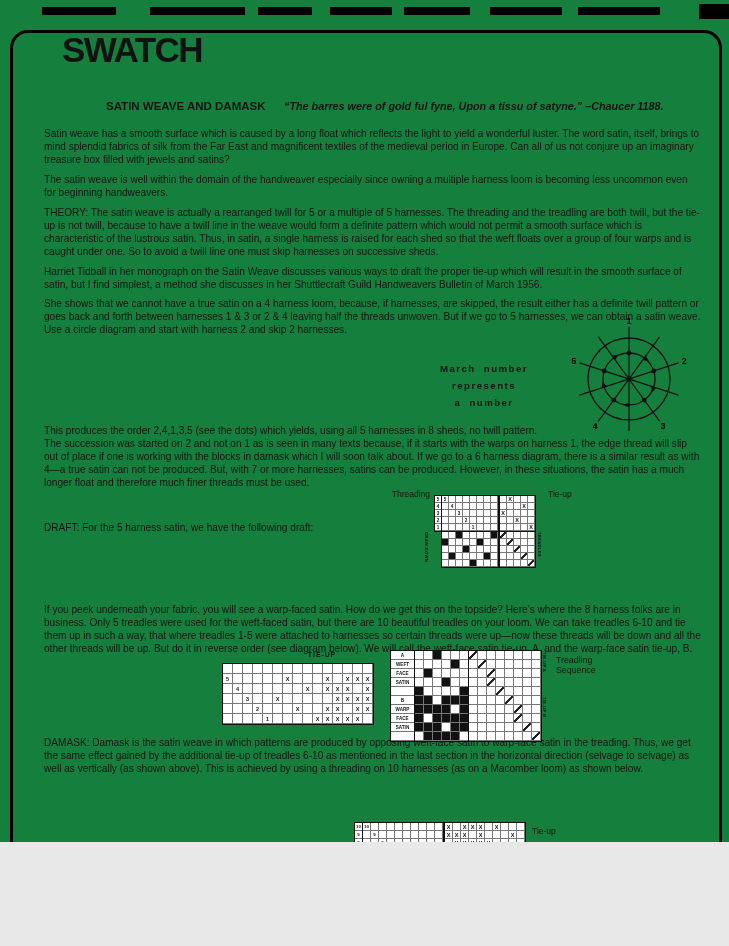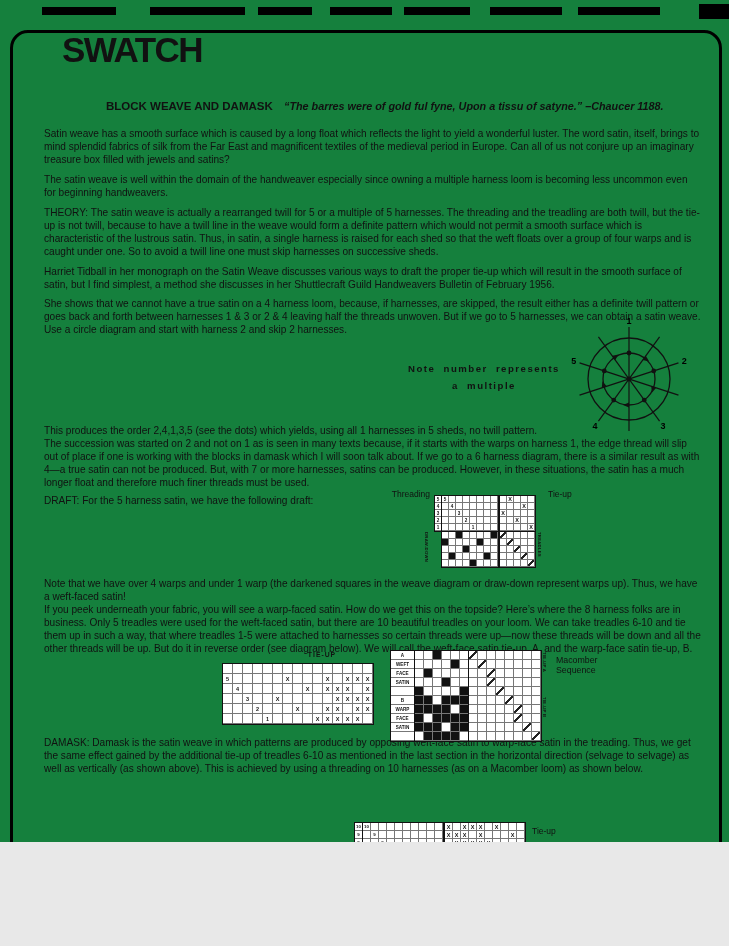--- a/index.html
+++ b/index.html
@@ -35,38 +35,37 @@
   <div class="topdash" style="left:404px;width:66px;"></div>
   <div class="topdash" style="left:490px;width:72px;"></div>
   <div class="topdash" style="left:578px;width:82px;"></div>
   <div class="corner-blk"></div>
   <div class="border-frame"></div>
   <div class="bottombar"></div>
 
   <div class="logo">
     <div>SWATCH</div>
   </div>
-  <div class="title">BLOCK WEAVE AND DAMASK</div>
+  <div class="title">SATIN WEAVE AND DAMASK</div>
   <div class="quote">“The barres were of gold ful fyne, Upon a tissu of satyne.”  –Chaucer 1188.</div>
 
   <div class="para" style="top:127px;">Satin weave has a smooth surface which is caused by a long float which reflects the light to yield a wonderful luster.  The word satin, itself, brings to mind splendid fabrics of silk from the Far East and magnificent textiles of the medieval period in Europe.  Can all of us not conjure up an imaginary treasure box filled with jewels and satins?</div>
   <div class="para" style="top:173px;">The satin weave is well within the domain of the handweaver especially since owning a multiple harness loom is becoming less uncommon even for beginning handweavers.</div>
   <div class="para" style="top:206px;">THEORY:  The satin weave is actually a rearranged twill for 5 or a multiple of 5 harnesses.  The threading and the treadling are both twill, but the tie-up is not twill, because to have a twill line in the weave would form a definite pattern which would not permit a smooth surface which is characteristic of the lustrous satin.  Thus, in satin, a single harness is raised for each shed so that the weft floats over a group of four warps and is caught under one.  So to avoid a twill line one must skip harnesses on successive sheds.</div>
-  <div class="para" style="top:265px;">Harriet Tidball in her monograph on the Satin Weave discusses various ways to draft the proper tie-up which will result in the smooth surface of satin, but I find simplest, a method she discusses in her Shuttlecraft Guild Handweavers Bulletin of February 1956.</div>
+  <div class="para" style="top:265px;">Harriet Tidball in her monograph on the Satin Weave discusses various ways to draft the proper tie-up which will result in the smooth surface of satin, but I find simplest, a method she discusses in her Shuttlecraft Guild Handweavers Bulletin of March 1956.</div>
   <div class="para" style="top:297px;">She shows that we cannot have a true satin on a 4 harness loom, because, if harnesses, are skipped, the result either has a definite twill pattern or goes back and forth between harnesses 1 &amp; 3 or 2 &amp; 4 leaving half the threads unwoven.  But if we go to 5 harnesses, we can obtain a satin weave.  Use a circle diagram and start with harness 2 and skip 2 harnesses.</div>
-  <div class="para" style="top:424px;">This produces the order 2,4,1,3,5 (see the dots) which yields, using all 1 harnesses in 5 sheds, no twill pattern.</div>
+  <div class="para" style="top:424px;">This produces the order 2,4,1,3,5 (see the dots) which yields, using all 5 harnesses in 8 sheds, no twill pattern.</div>
   <div class="para" style="top:437px;">The succession was started on 2 and not on 1 as is seen in many texts because, if it starts with the warps on harness 1, the edge thread will slip out of place if one is working with the blocks in damask which I will soon talk about.  If we go to a 6 harness diagram, there is a similar result as with 4—a true satin can not be produced.  But, with 7 or more harnesses, satins can be produced.  However, in these situations, the satin has a much longer float and therefore much finer threads must be used.</div>
-  <div class="para" style="top:494px;width:370px;">DRAFT:  For the 5 harness satin, we have the following draft:</div>
-  <div class="para" style="top:577px;">Note that we have over 4 warps and under 1 warp (the darkened squares in the weave diagram or draw-down represent warps up).  Thus, we have a weft-faced satin!</div>
+  <div class="para" style="top:521px;width:370px;">DRAFT:  For the 5 harness satin, we have the following draft:</div>
   <div class="para" style="top:603px;">If you peek underneath your fabric, you will see a warp-faced satin.  How do we get this on the topside?  Here’s where the 8 harness folks are in business.  Only 5 treadles were used for the weft-faced satin, but there are 10 beautiful treadles on your loom.  We can take treadles 6-10 and tie them up in such a way, that where treadles 1-5 were attached to harnesses so certain threads were up—now these threads will be down and all the other threads will be up.  But  do it in reverse order (see diagram below).  We will call the weft-face satin tie-up, A, and the warp-face satin tie-up, B.</div>
   <div class="para" style="top:736px;">DAMASK:  Damask is the satin weave in which patterns are produced by opposing weft-face satin to warp-face satin in the treading. Thus, we get the same effect gained by the additional tie-up of treadles 6-10 as mentioned in the last section in the horizontal direction (selvage to selvage) as well as vertically (as shown above).  This is achieved by using a threading on 10 harnesses (as on a Macomber loom) as shown below.</div>
 
   <div class="circle-caption">
-    <div>Note number represents</div>
-    <div>a multiple</div>
+    <div>March number represents</div>
+    <div>a number</div>
   </div>
   <div id="circle-diagram" style="position:absolute;left:545px;top:322px;width:164px;height:116px;"><svg width="164" height="116" viewBox="0 0 164 116" style="overflow: visible;">
         <circle cx="84" cy="57" r="41" fill="none" stroke="#111" stroke-width="1.3"></circle>
         <circle cx="84" cy="57" r="26" fill="none" stroke="#111" stroke-width="1.3"></circle>
         <line x1="84" y1="5" x2="84" y2="109" stroke="#111" stroke-width="1.2"></line>
         <text x="84" y="2" text-anchor="middle" font-size="9" font-weight="bold">1</text>
         <circle cx="84" cy="31" r="2.4" fill="#111"></circle>
         <line x1="133.454938847348" y1="40.931116292502736" x2="34.54506115265201" y2="73.06888370749726" stroke="#111" stroke-width="1.2"></line>
         <text x="139.1612779451189" y="42.07701432625305" text-anchor="middle" font-size="9" font-weight="bold">2</text>
         <circle cx="108.727469423674" cy="48.96555814625137" r="2.4" fill="#111"></circle>
@@ -95,21 +94,21 @@
 
   <div class="dlabel-sm" style="left:272px;top:651px;width:100px;font-size:6.8px;letter-spacing:1px;">TIE-UP</div>
   <div class="dlabel-sm" style="left:223px;top:666px;width:49px;font-size:5.4px;">THREADING</div>
   <div class="dlabel-sm" style="left:272px;top:664px;width:50px;font-size:7px;">A</div>
   <div class="dlabel-sm" style="left:322px;top:664px;width:50px;font-size:7px;">B</div>
   <div id="draft-ab"></div>
 
   <div class="vtext" style="left:542px;top:652px;height:43px;">TIE-UP A</div>
   <div class="vtext" style="left:542px;top:697px;height:43px;">TIE-UP B</div>
   <div class="caption" style="left:556px;top:655px;">
-    <div>Macomber</div>
+    <div>Treadling</div>
     <div>Sequence</div>
   </div>
   <div id="draft-faces"></div>
 
   <div class="dlabel" style="left:292px;top:846px;width:58px;text-align:right;">Threading</div>
   <div class="dlabel" style="left:532px;top:826px;">Tie-up</div>
   <div class="dlabel-sm" style="left:362px;top:905px;width:40px;font-size:4.6px;">BLOCK A</div>
   <div class="dlabel-sm" style="left:402px;top:905px;width:40px;font-size:4.6px;">BLOCK B</div>
   <div id="draft10"></div>
 

